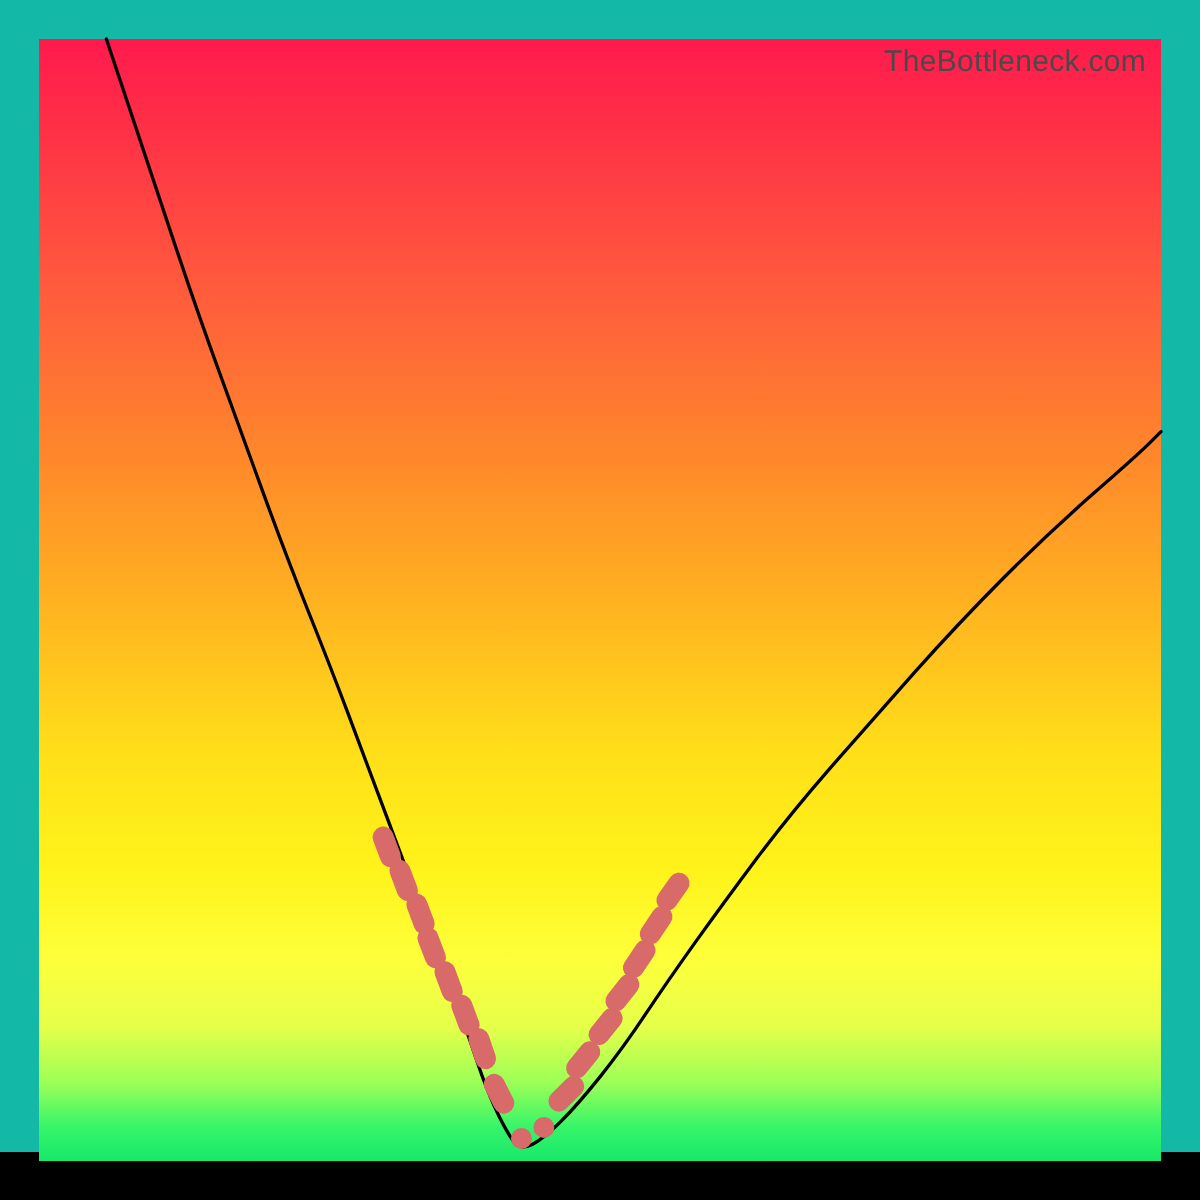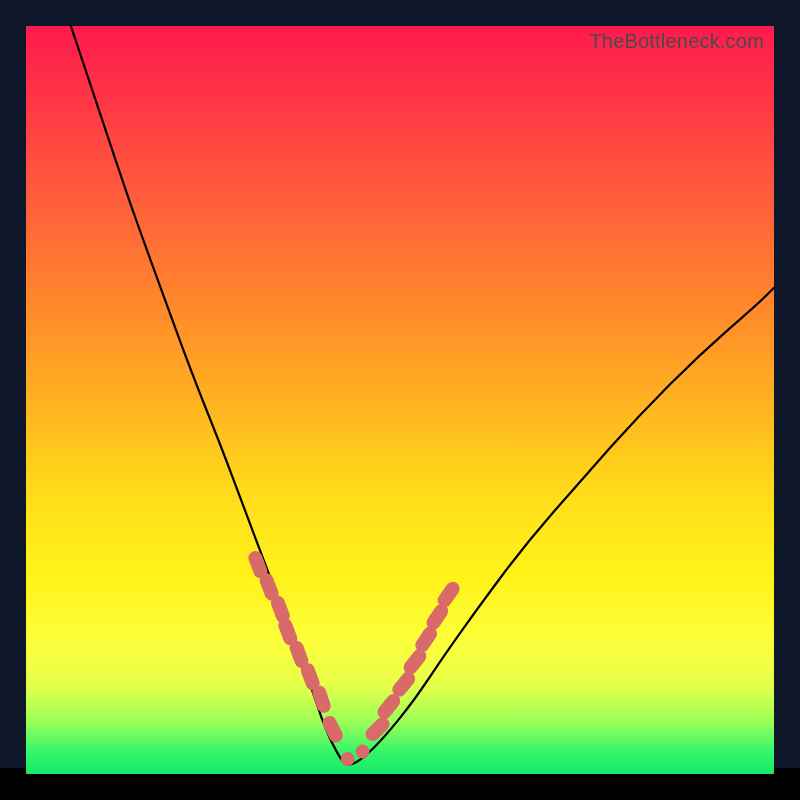--- a/index.html
+++ b/index.html
@@ -10,21 +10,21 @@
     background: #000;
     overflow: hidden;
     font-family: Arial, Helvetica, sans-serif;
   }
   .frame {
     position: absolute;
     left: 0;
     top: 0;
     width: 800px;
     height: 768px;
-    background: #0f172a;
+    background: #14b8a6;
   }
   .plot {
     position: absolute;
     left: 26px;
     top: 26px;
     width: 748px;
     height: 748px;
     
     background: linear-gradient(
       to bottom,

